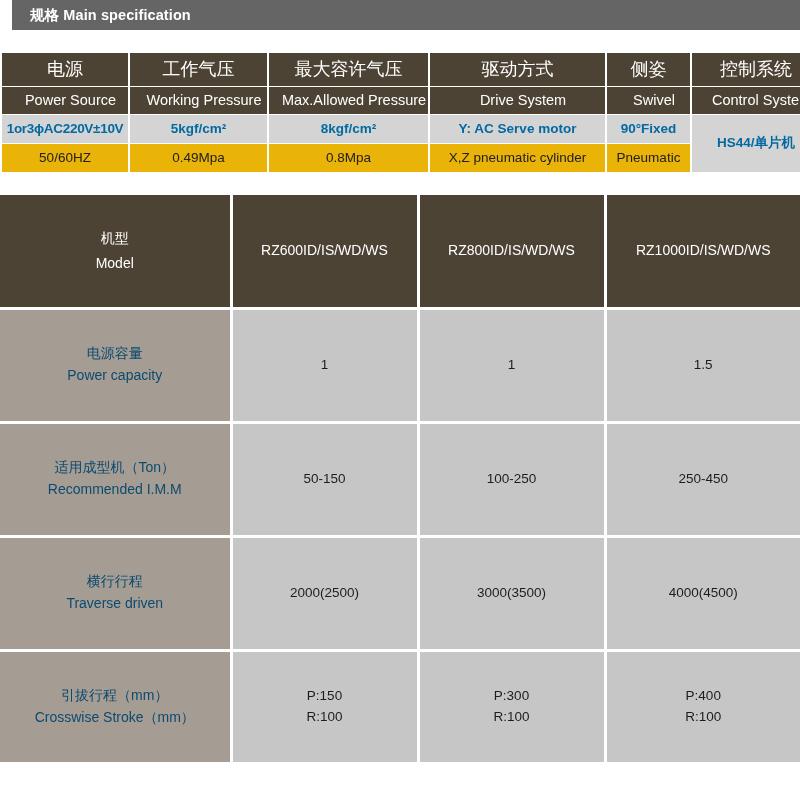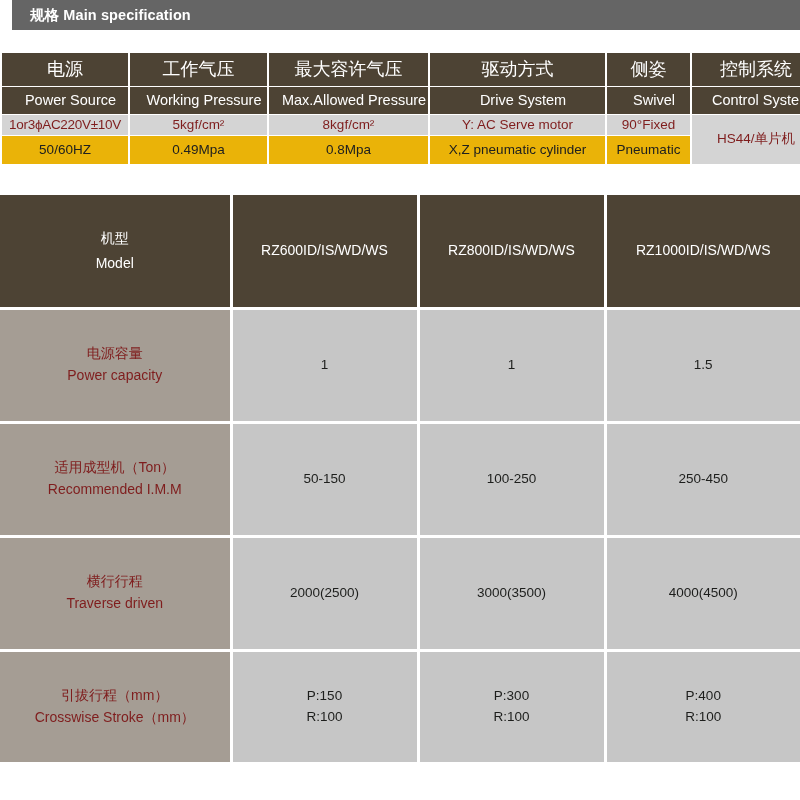--- a/index.html
+++ b/index.html
@@ -60,23 +60,24 @@
   }
   .spec-table tr.hdr-en td {
     background: #4d4334;
     color: #ffffff;
     height: 28px;
     font-size: 14.5px;
     padding-left: 12px;
   }
   .spec-table tr.body-a td {
     background: #d4d4d4;
-    color: #7f1d1d;
-    height: 21px;
+    color: #0369a1;
+    height: 29px;
     font-size: 13.5px;
+    font-weight: bold;
   }
   .spec-table tr.body-b td {
     background: #eab308;
     color: #20211f;
     height: 29px;
     font-size: 13.5px;
   }
   .spec-table td.span-cell {
     background: #d4d4d4;
   }
@@ -105,21 +106,21 @@
     background: #4d4334;
     color: #ffffff;
     height: 113px;
     font-size: 14px;
   }
   .model-table tr.m-head td.label-col {
     line-height: 1.75;
   }
   .model-table td.label-col {
     background: #a59d94;
-    color: #7f1d1d;
+    color: #0c4a6e;
     font-size: 14px;
   }
   .model-table td.val-col {
     background: #c6c6c6;
     color: #1d1e1c;
     font-size: 13.5px;
   }
   .model-table tr.m-row td { height: 114px; }
   .model-table tr.m-row-last td { height: 112px; border-bottom: none; }
   .lbl-cn { display: block; }

